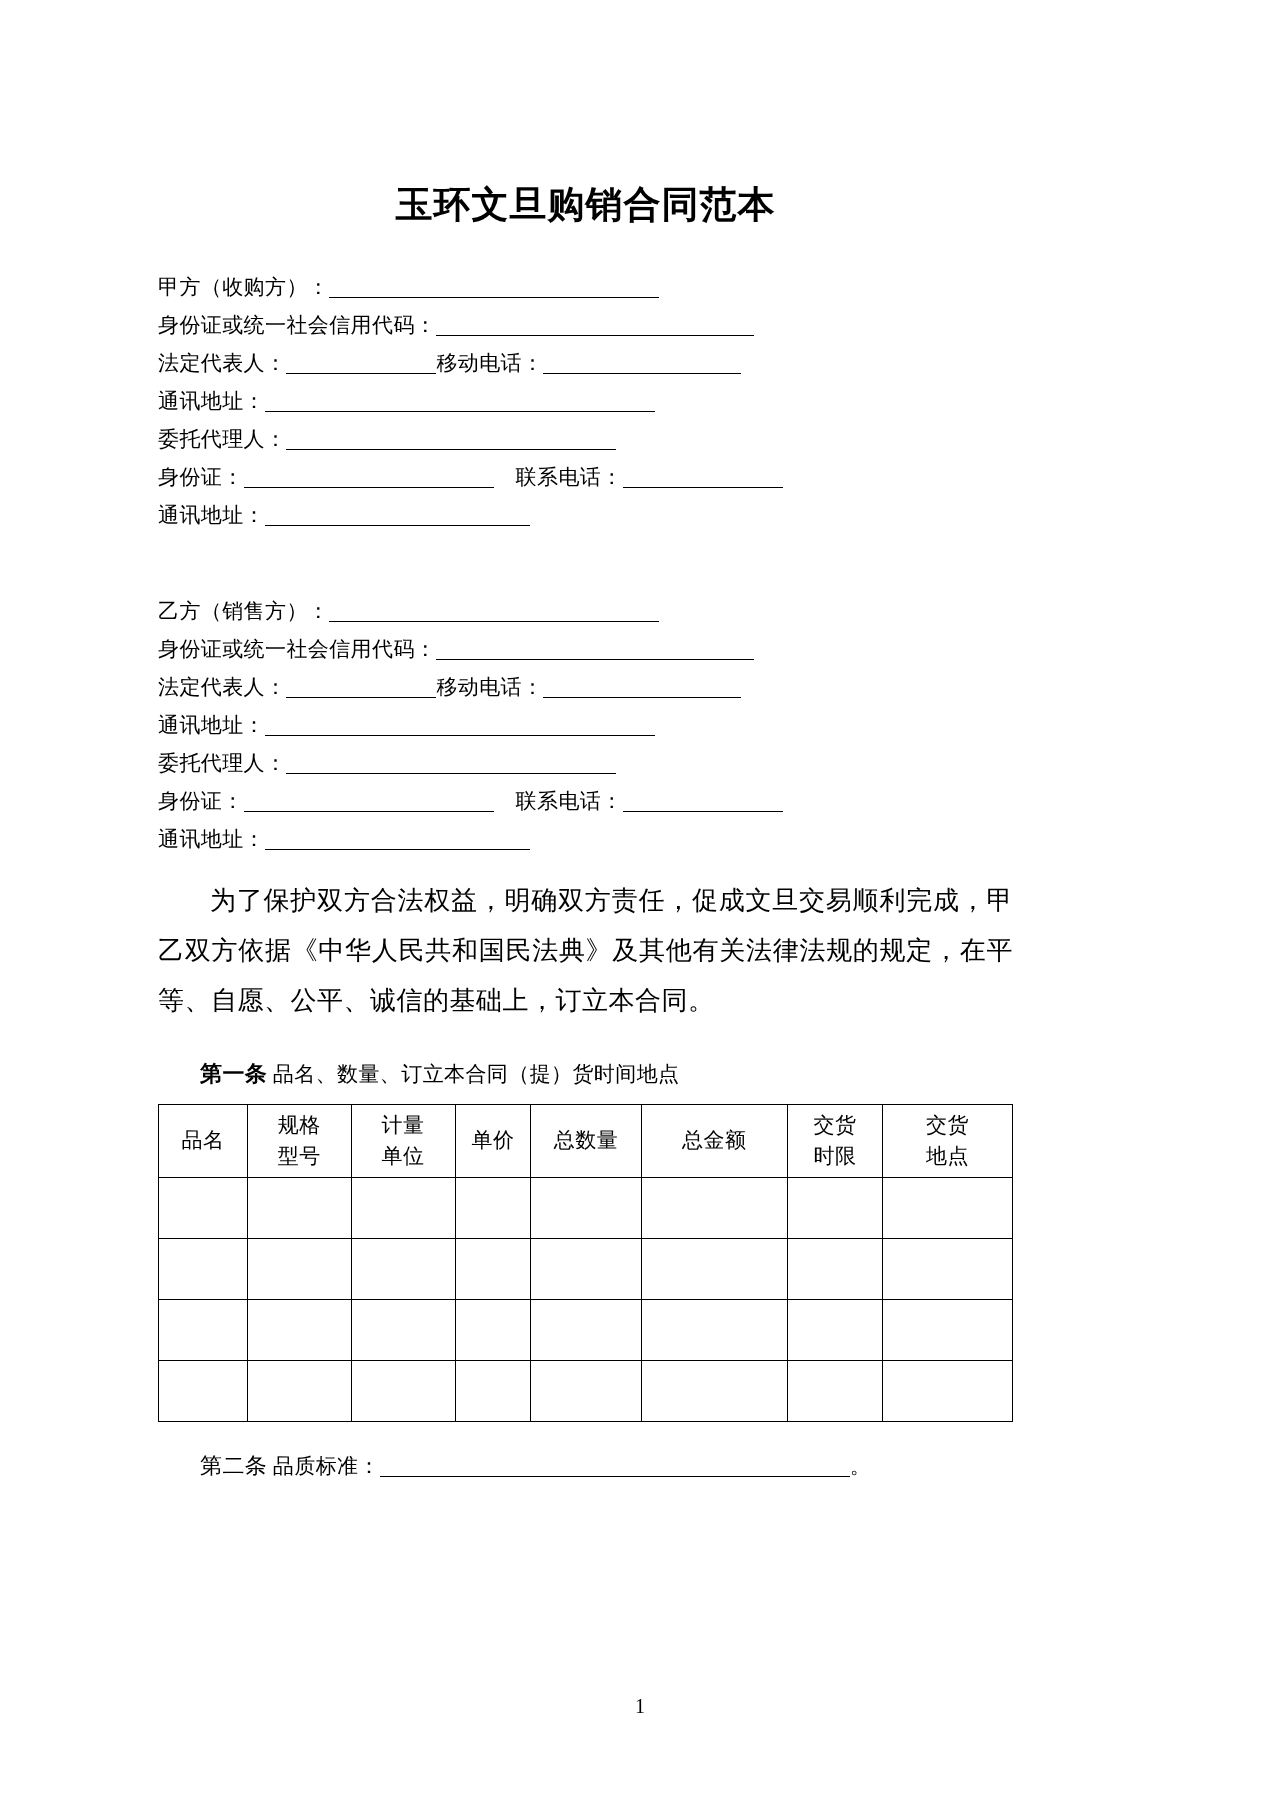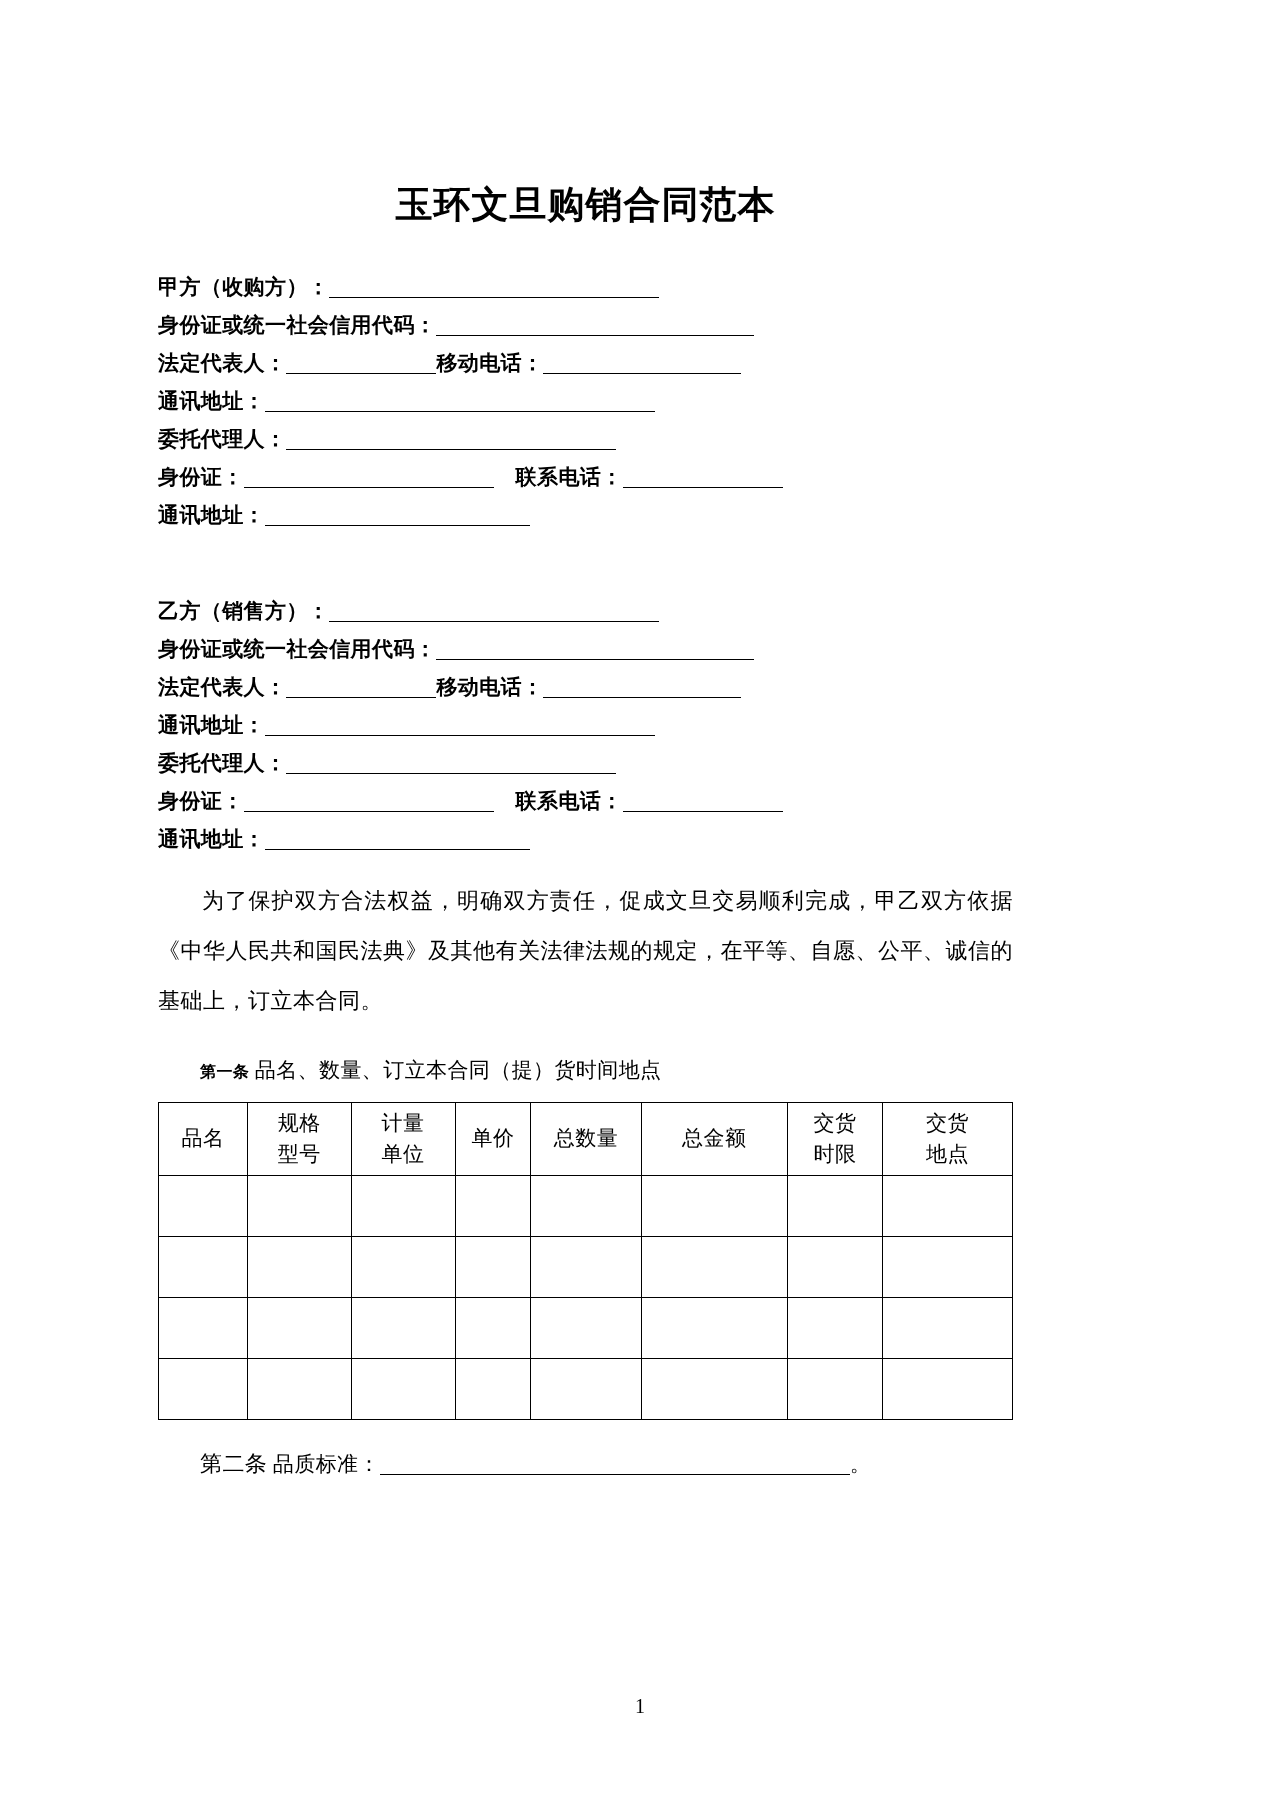--- a/index.html
+++ b/index.html
@@ -42,21 +42,20 @@
     margin-top: 42px;
   }
   .field-line {
     font-size: 21px;
     line-height: 38px;
     white-space: nowrap;
     letter-spacing: 0.4px;
   }
   .field-label {
     display: inline;
-    font-weight: bold;
   }
   .blank {
     display: inline-block;
     border-bottom: 1.6px solid #000;
     height: 20px;
     vertical-align: -4px;
   }
   .gap {
     display: inline-block;
     width: 22px;
@@ -69,39 +68,39 @@
   .w-198 { width: 198px; }
   .w-390 { width: 390px; }
   .w-250 { width: 250px; }
   .w-160 { width: 160px; }
   .w-265 { width: 265px; }
 
   .party-spacer { height: 46px; }
 
   
   .body-para {
-    font-size: 22px;
+    font-size: 26px;
     line-height: 50px;
     text-indent: 2em;
     text-align: justify;
     letter-spacing: 0.5px;
     margin-top: 18px;
   }
 
   
   .article-heading {
     font-size: 21px;
     line-height: 44px;
     text-indent: 2em;
     letter-spacing: 0.4px;
     margin-top: 2px;
   }
   .article-heading .art-no {
     font-weight: bold;
-    font-size: 16px;
+    font-size: 22px;
   }
 
   
   table.goods-table {
     border-collapse: collapse;
     width: 855px;
     margin-top: 8px;
     table-layout: fixed;
   }
   table.goods-table td, table.goods-table th {

